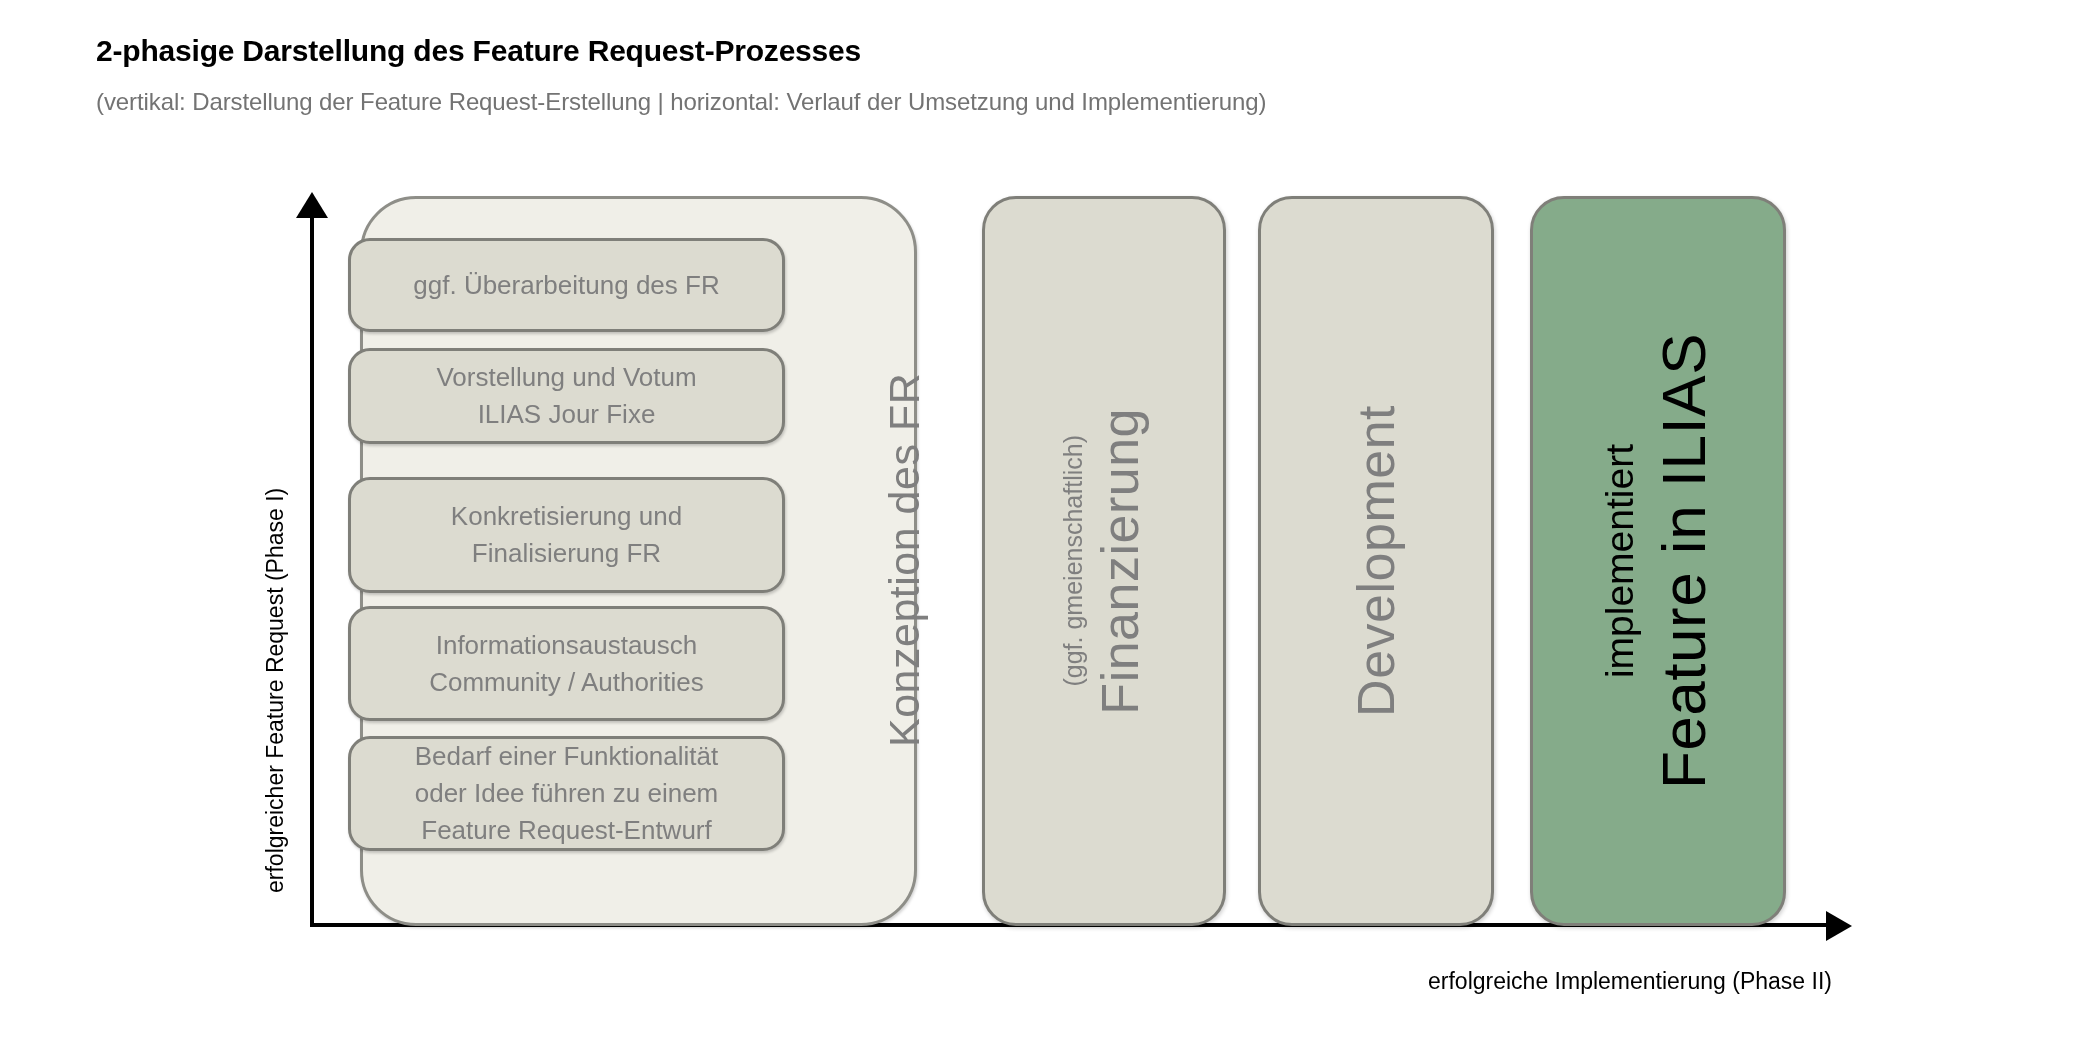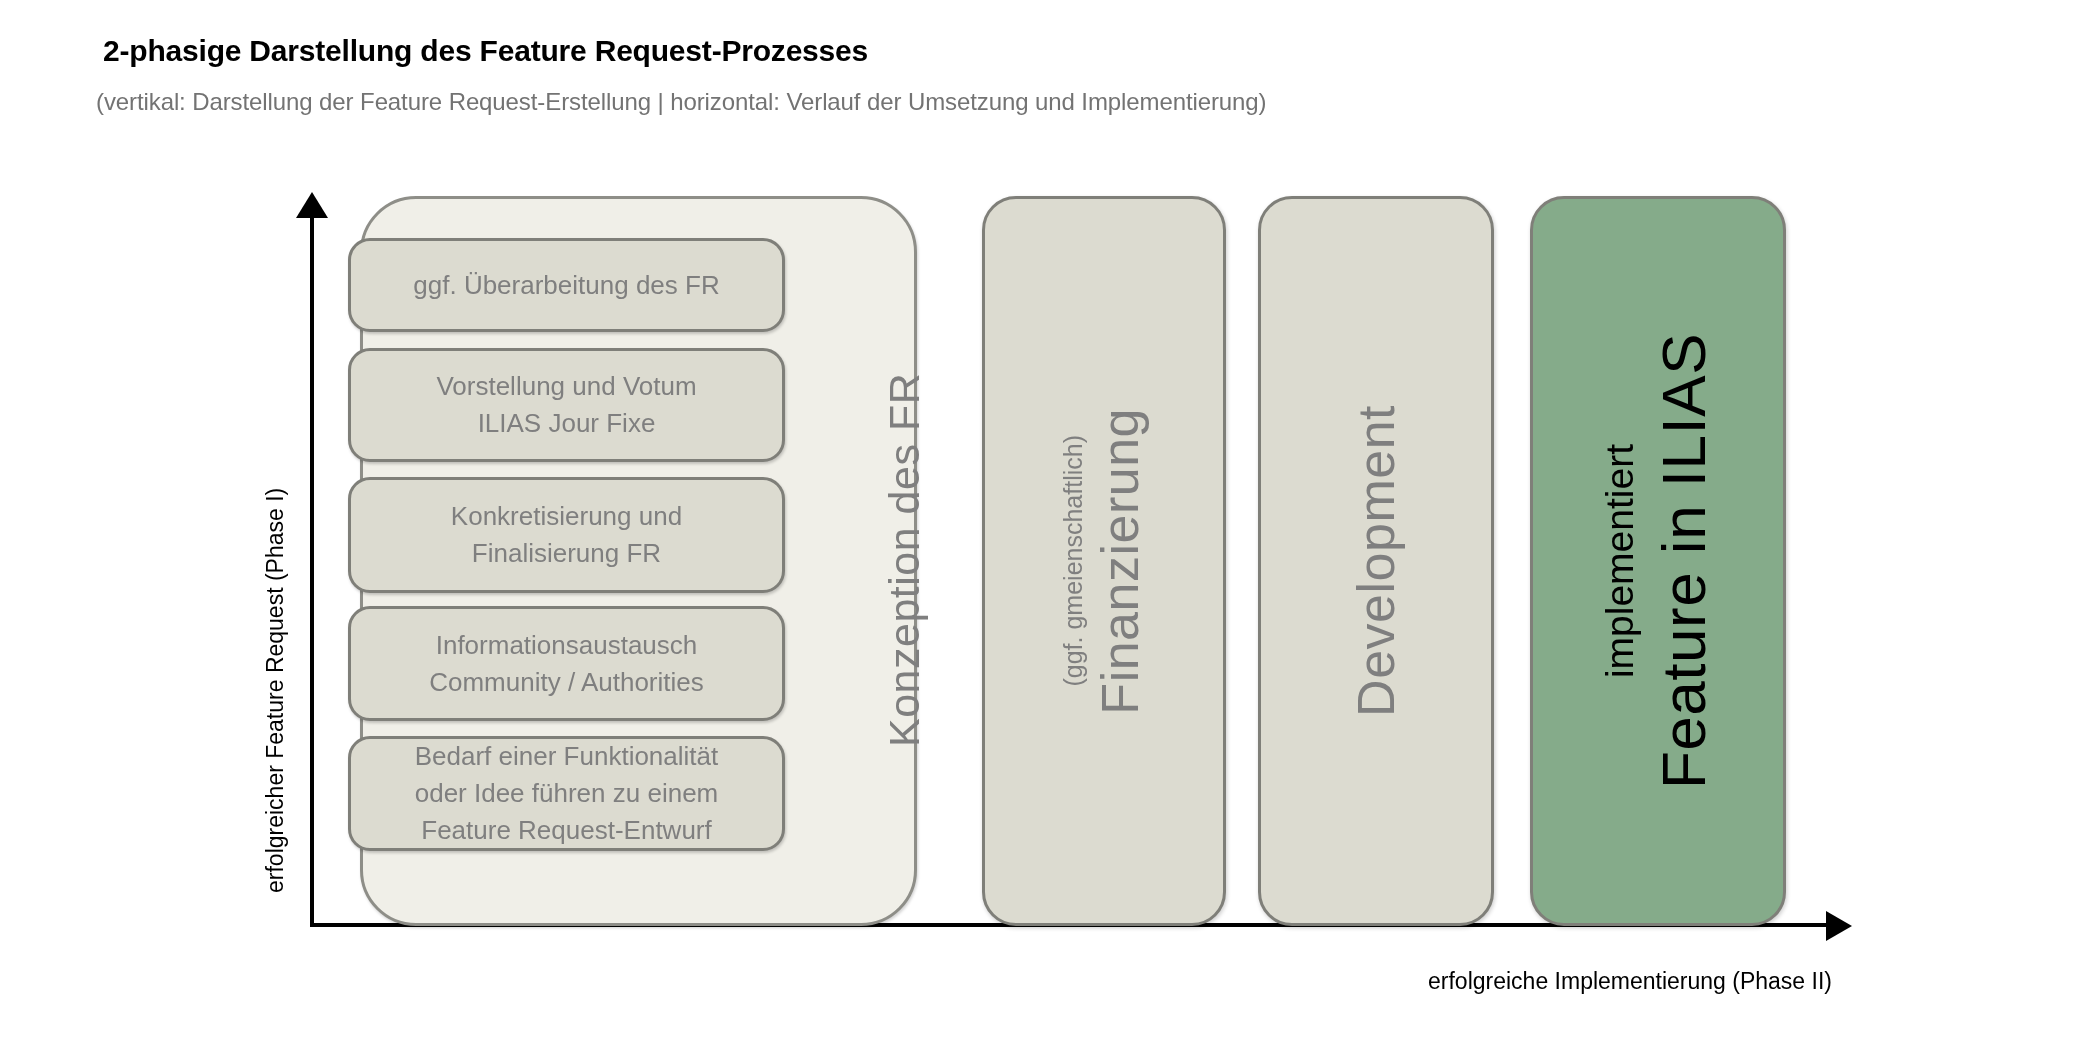--- a/index.html
+++ b/index.html
@@ -12,21 +12,21 @@
     height: 1059px;
     position: relative;
     overflow: hidden;
     font-family: "Liberation Sans", sans-serif;
     -webkit-font-smoothing: antialiased;
   }
 
   
   #page-title {
     position: absolute;
-    left: 103px;
+    left: 96px;
     top: 34px;
     font-size: 30px;
     font-weight: bold;
     color: #000000;
     letter-spacing: -0.2px;
     white-space: nowrap;
   }
   #page-subtitle {
     position: absolute;
     left: 96px;
@@ -132,21 +132,21 @@
     display: flex;
     align-items: center;
     justify-content: center;
     text-align: center;
     color: #7f7f7f;
     font-size: 26px;
     line-height: 1.42;
     padding: 4px 12px;
   }
   #step-0 { top: 238px; height: 94px; }
-  #step-1 { top: 348px; height: 114px; }
+  #step-1 { top: 348px; height: 96px; }
   #step-2 { top: 477px; height: 116px; }
   #step-3 { top: 606px; height: 115px; align-items: center; }
   #step-4 { top: 736px; height: 115px; }
 
   
   .stage {
     position: absolute;
     top: 196px;
     height: 730px;
     border: 3px solid #7f7f79;

